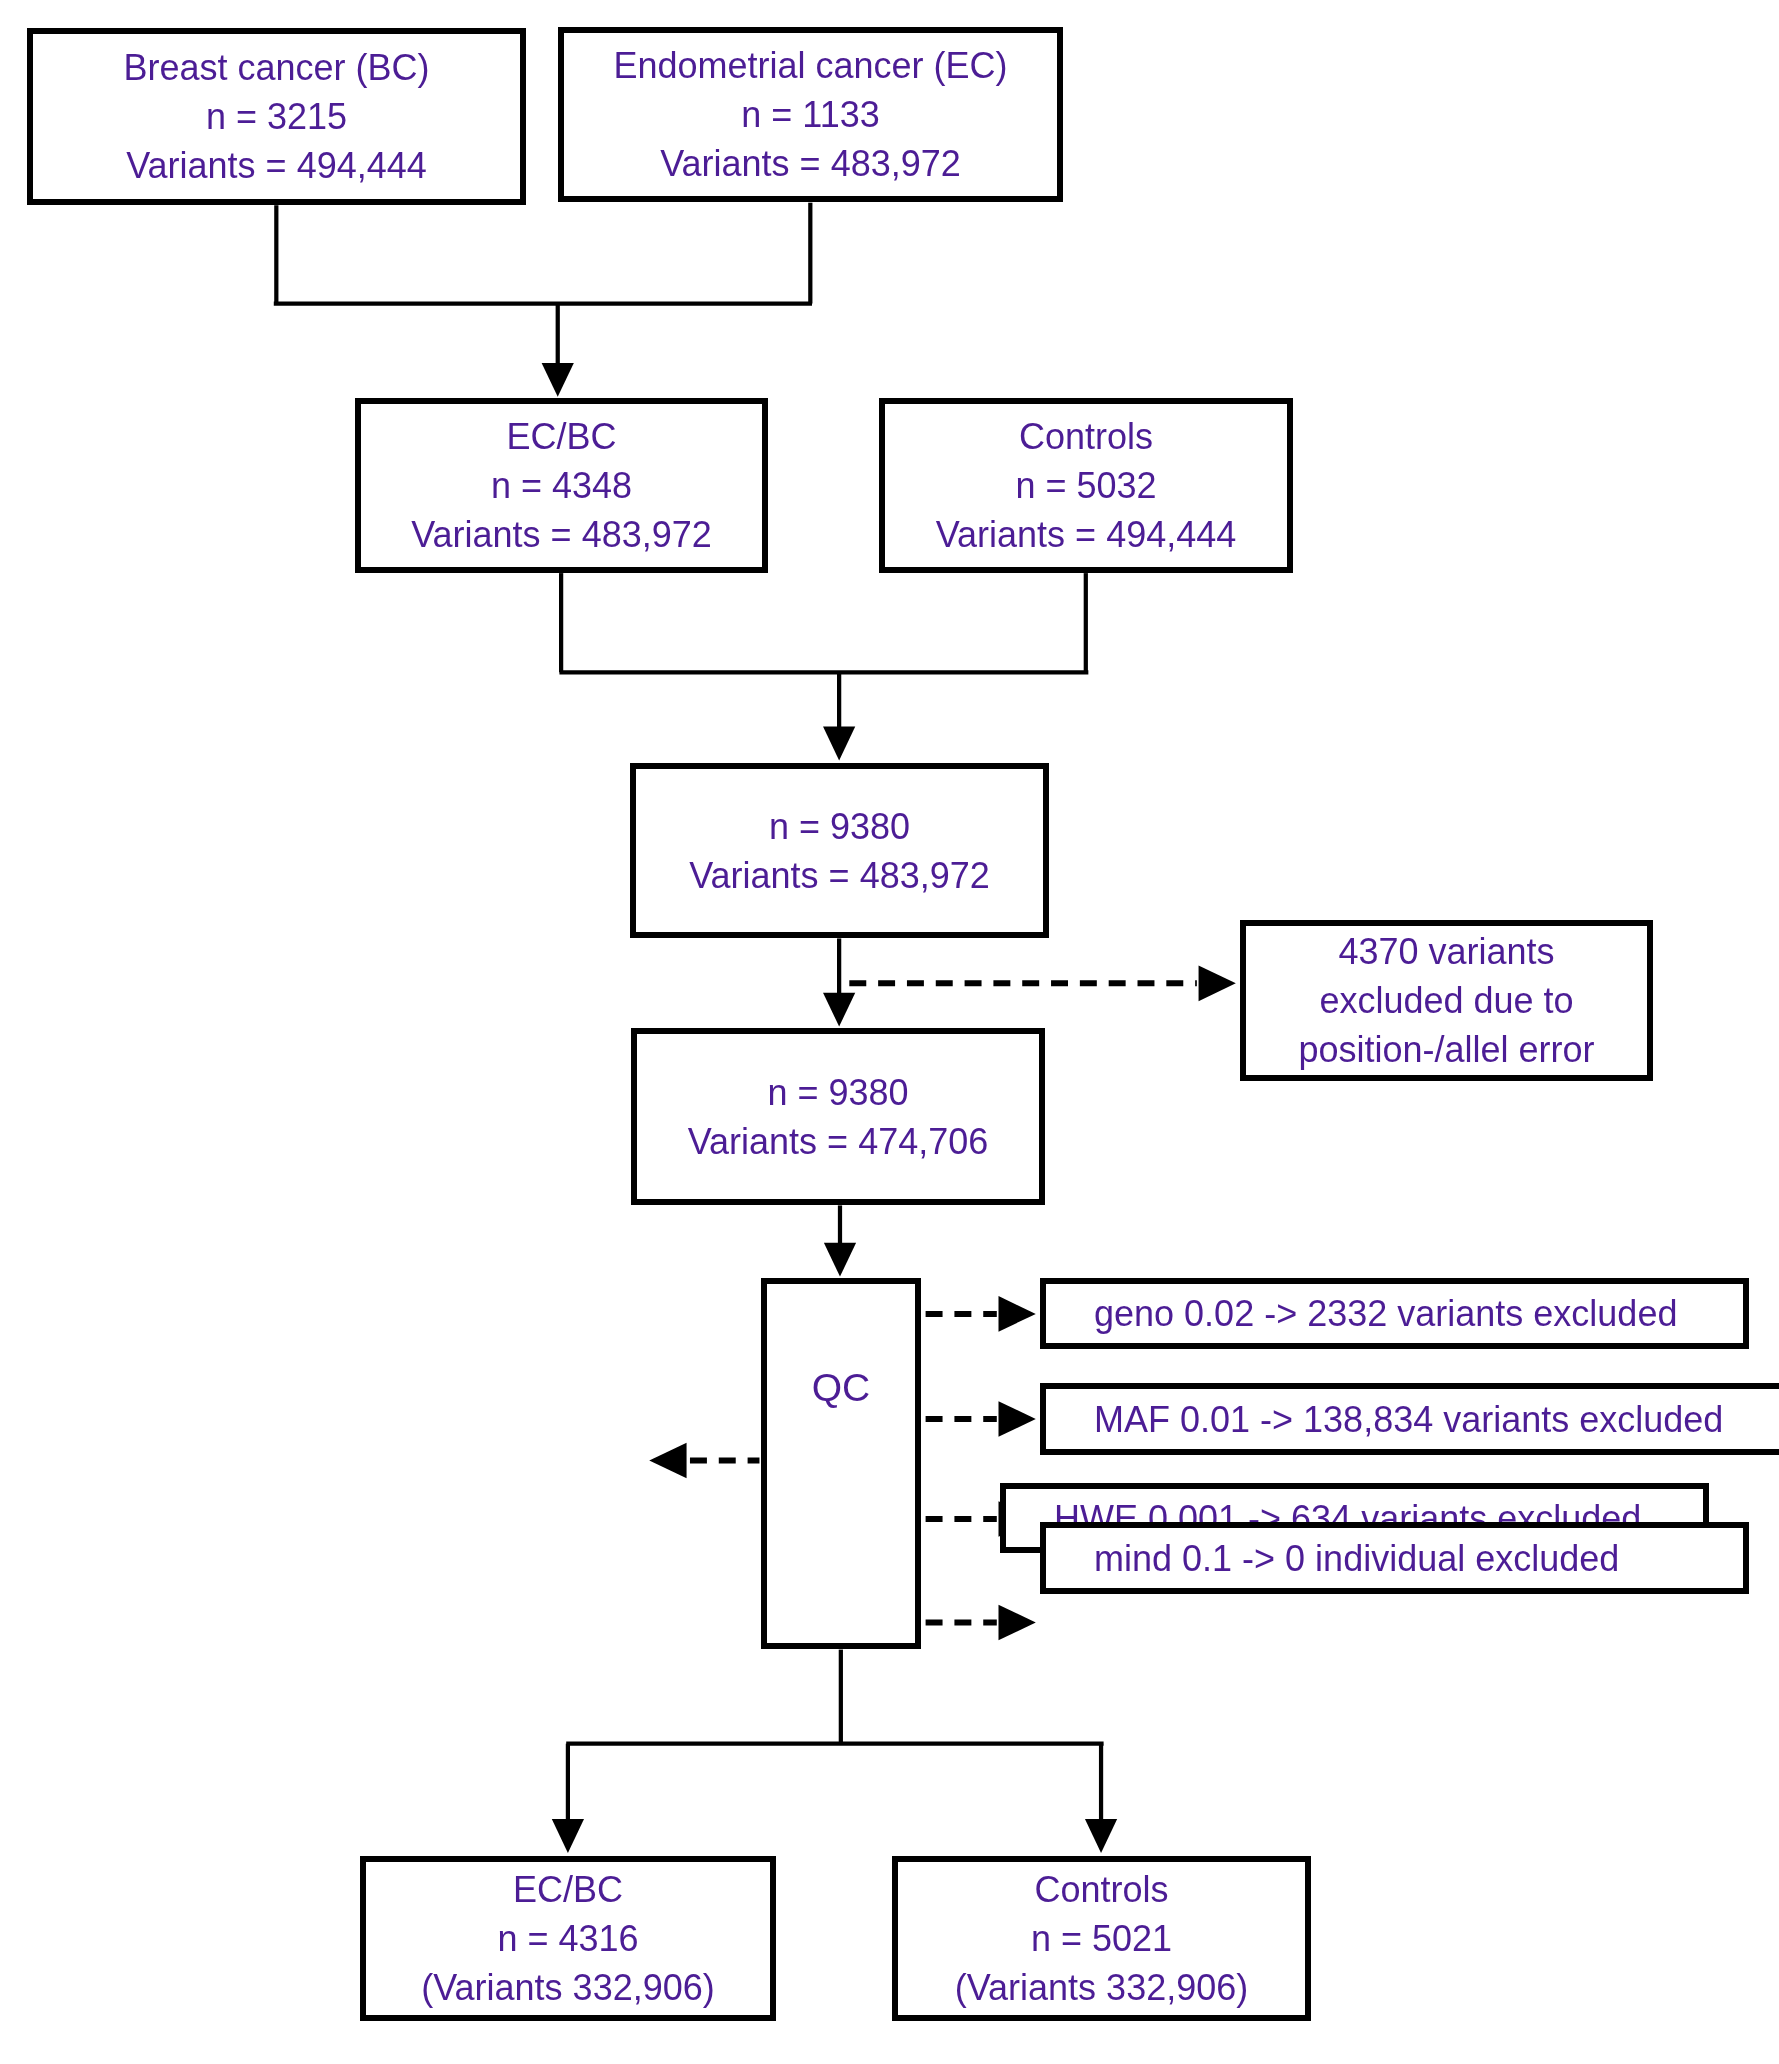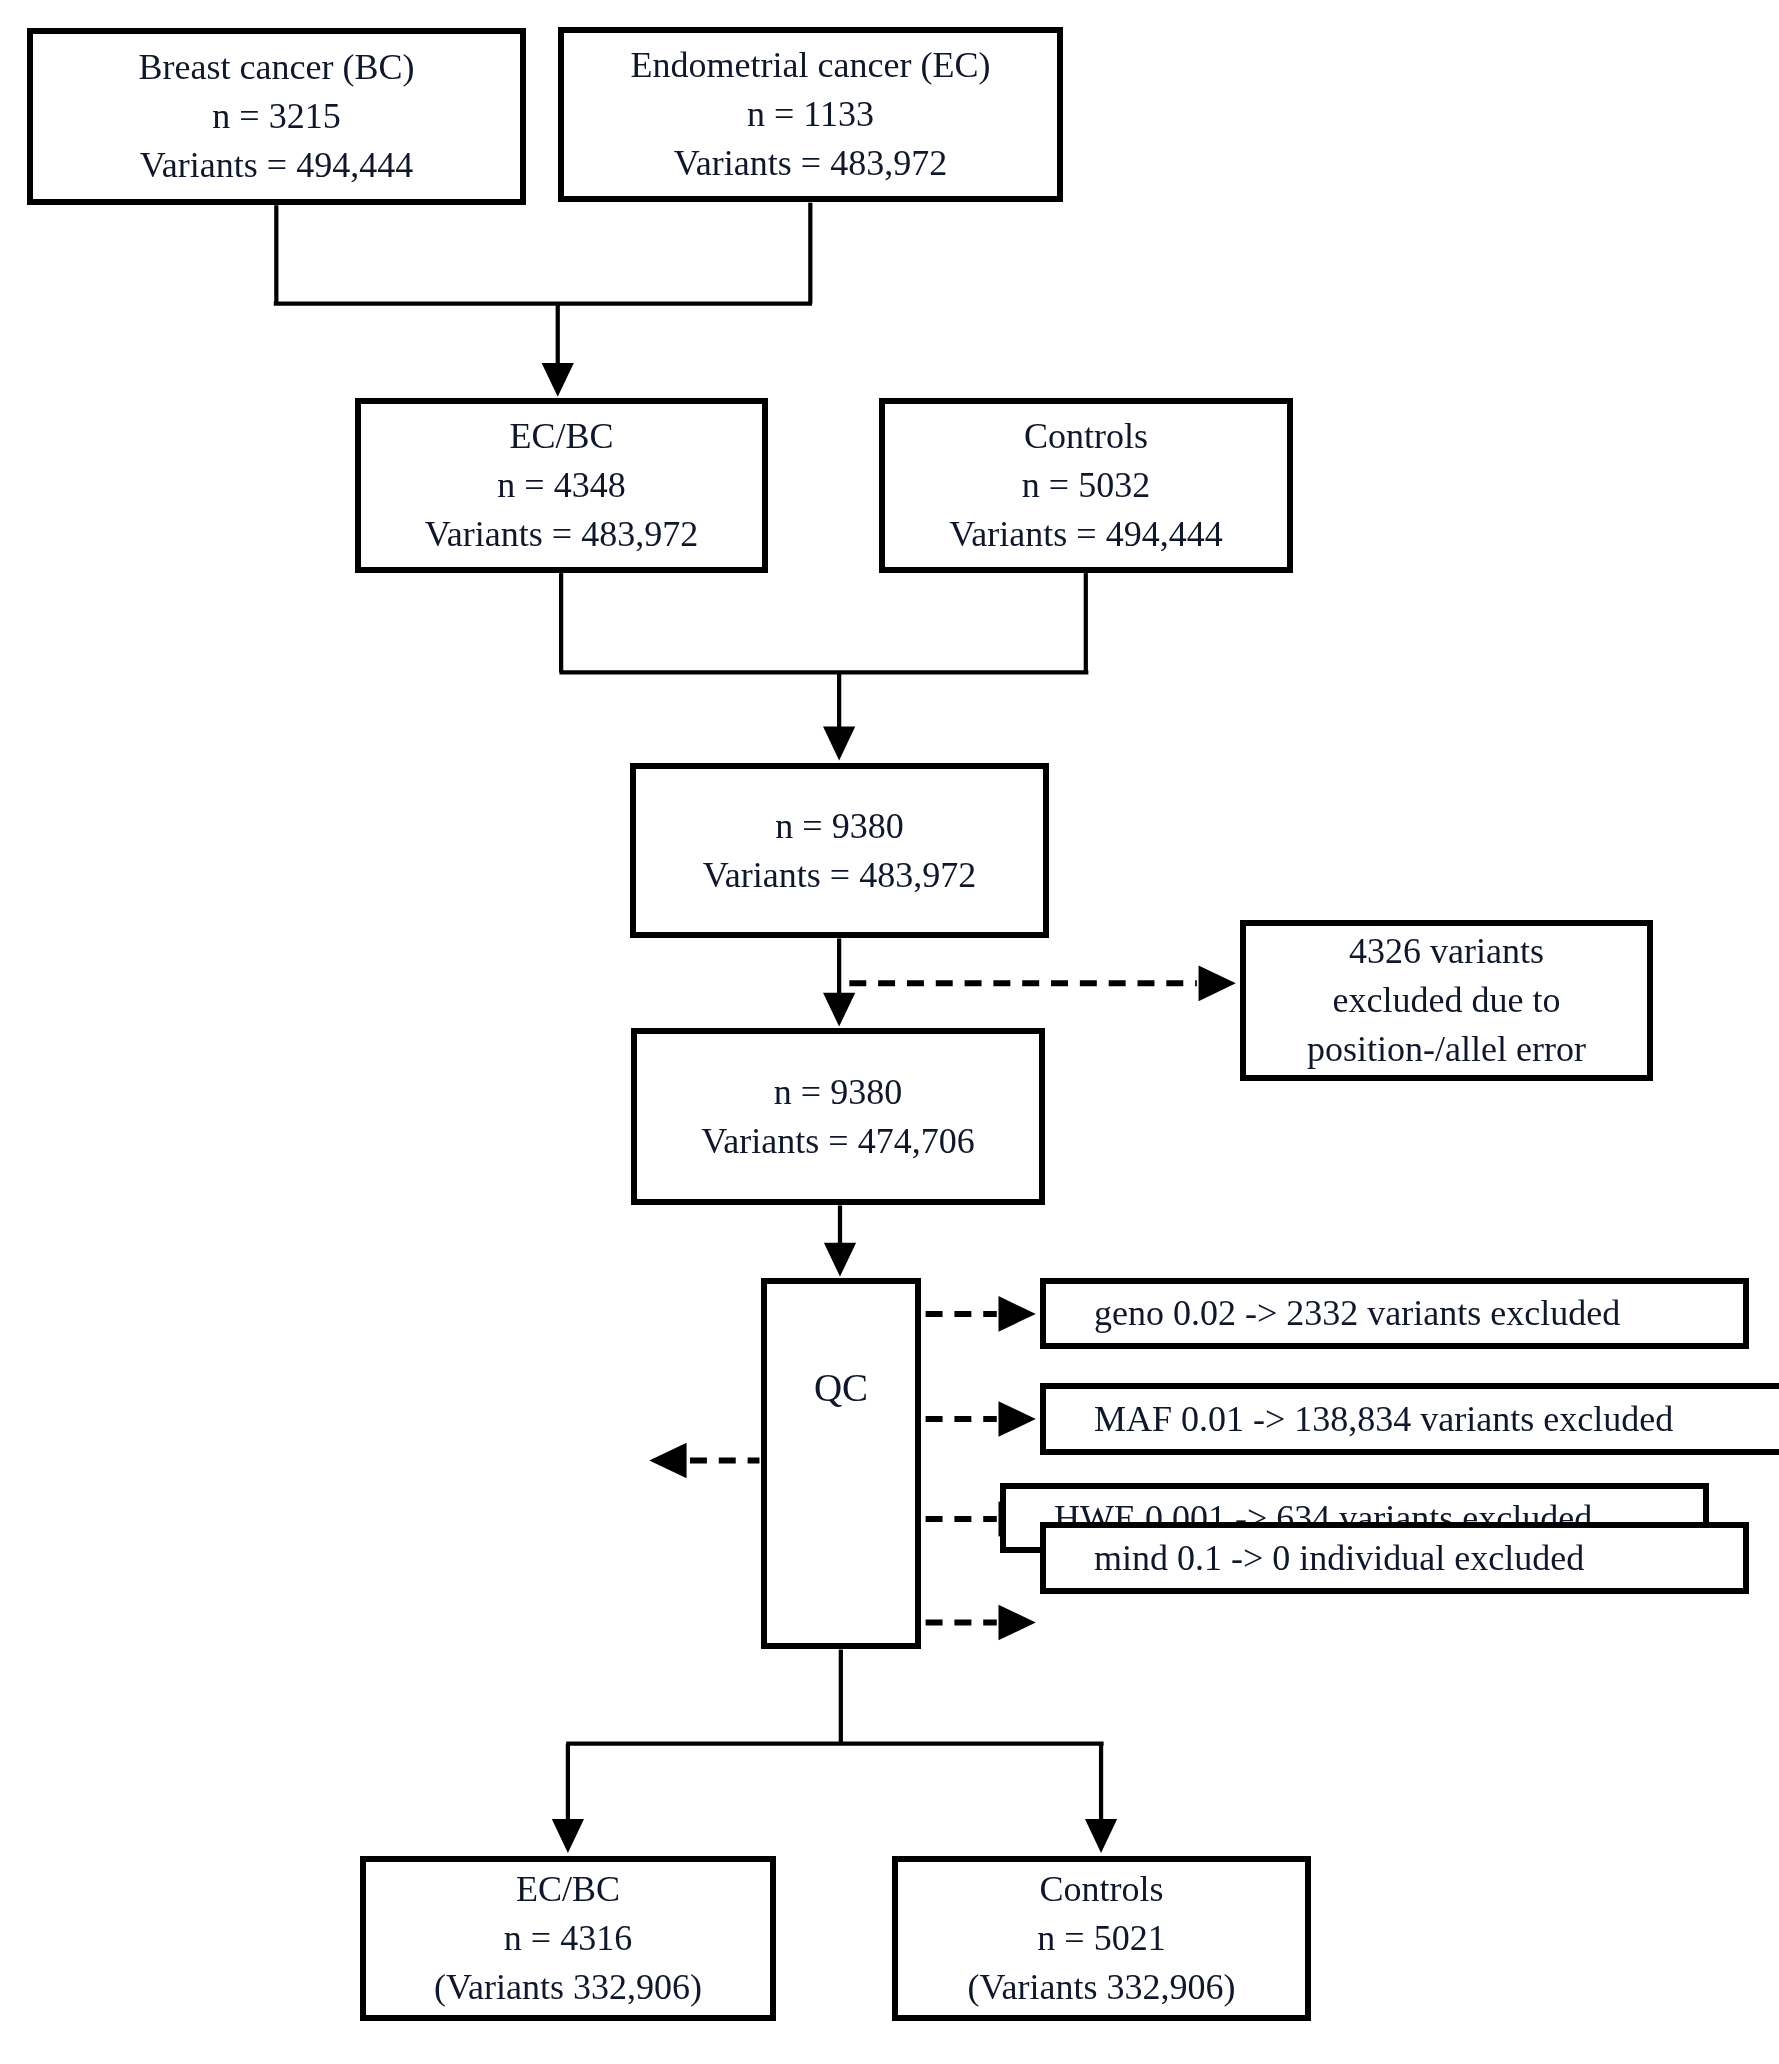--- a/index.html
+++ b/index.html
@@ -5,22 +5,22 @@
   html, body {
     margin: 0;
     padding: 0;
     background: #ffffff;
   }
   #canvas {
     position: relative;
     width: 1780px;
     height: 2065px;
     background: #ffffff;
-    font-family: Liberation Serif, serif;
-    color: #0f172a;
+    font-family: Liberation Sans, sans-serif;
+    color: #4c1d95;
     overflow: hidden;
   }
   #connectors {
     position: absolute;
     left: 0;
     top: 0;
     width: 1780px;
     height: 2065px;
   }
   .box {
@@ -144,21 +144,21 @@
     <div class="bl">n = 5032</div>
     <div class="bl">Variants = 494,444</div>
   </div>
 
   <div class="box" id="box-merged" style="left:630px; top:763px; width:419px; height:175px;">
     <div class="bl">n = 9380</div>
     <div class="bl">Variants = 483,972</div>
   </div>
 
   <div class="box" id="box-position-exclusion" style="left:1240px; top:920px; width:413px; height:161px;">
-    <div class="bl">4326 variants</div>
+    <div class="bl">4370 variants</div>
     <div class="bl">excluded due to</div>
     <div class="bl">position-/allel error</div>
   </div>
 
   <div class="box" id="box-merged2" style="left:631px; top:1028px; width:414px; height:177px;">
     <div class="bl">n = 9380</div>
     <div class="bl">Variants = 474,706</div>
   </div>
 
   <div class="box" id="box-qc" style="left:761px; top:1278px; width:160px; height:371px;">

